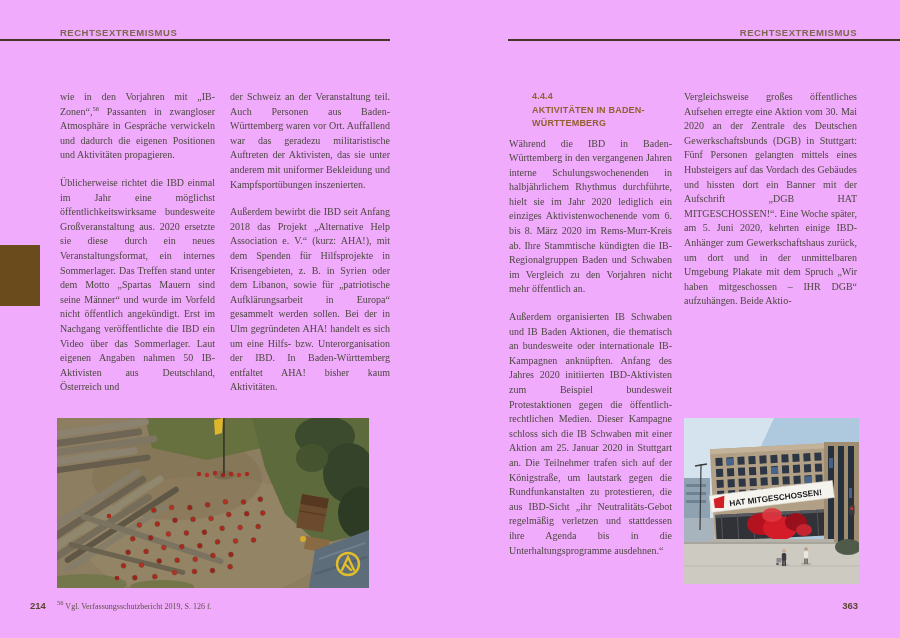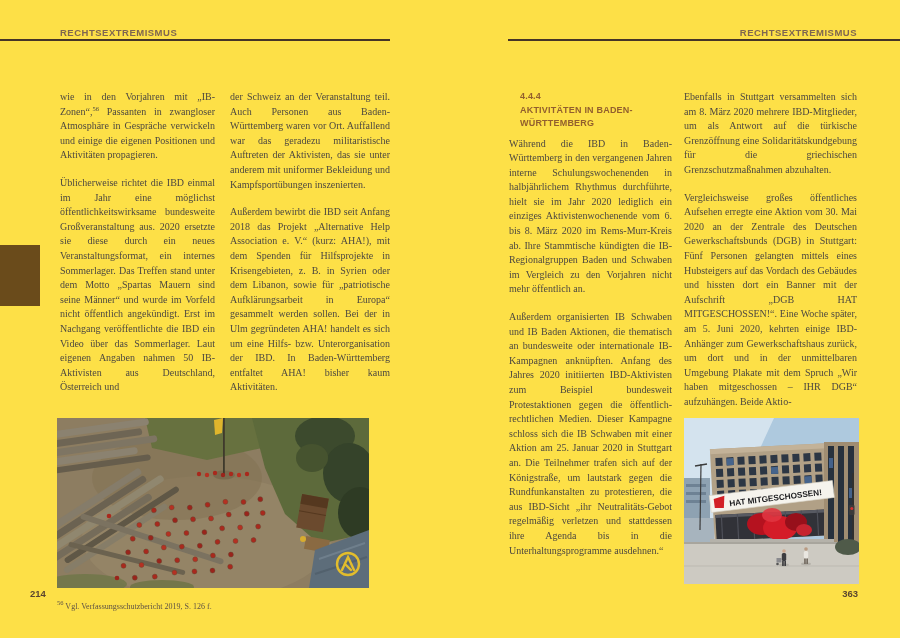--- a/index.html
+++ b/index.html
@@ -1,71 +1,70 @@
 <!DOCTYPE html>
 <html lang="de"><head>
 <meta charset="utf-8">
 <style>
   html,body{margin:0;padding:0;background:#ffffff;}
-  .sheet{position:relative;width:900px;height:638px;background:#fde047;overflow:hidden;
+  .sheet{position:relative;width:900px;height:638px;background:#f0abfc;overflow:hidden;
          font-family:"Liberation Serif",serif;}
   .hdr{position:absolute;top:27px;font-family:"Liberation Sans",sans-serif;font-weight:bold;
        font-size:9.5px;letter-spacing:0.5px;color:#7f6650;}
   .hdr-left{left:60px;}
   .hdr-right{right:43px;}
   .rule{position:absolute;top:39px;height:2px;background:#463527;}
   .rule-left{left:0;width:390px;}
   .rule-right{left:508px;width:392px;}
   .edge-tab{position:absolute;left:0;top:245px;width:40px;height:61px;background:#6a4b1b;}
   .col{position:absolute;top:90px;font-size:10px;line-height:14.6px;color:#4d4840;
        text-align:justify;hyphens:auto;-webkit-hyphens:auto;}
   .col p{margin:0 0 13px 0;}
   .subhead{font-family:"Liberation Sans",sans-serif;font-weight:bold;font-size:9px;
            line-height:13.5px;color:#925f2e;margin:0 0 6px 0;letter-spacing:0.2px;text-align:left;}
-  .subhead-indent{margin-left:11px;}
+  .subhead-indent{margin-left:23px;}
   sup{font-size:6.5px;line-height:0;vertical-align:super;}
-  .pagenum{position:absolute;top:588px;font-family:"Liberation Sans",sans-serif;
+  .pagenum{position:absolute;top:600px;font-family:"Liberation Sans",sans-serif;
            font-weight:bold;font-size:9.5px;color:#5a452f;}
   .pagenum-left{left:30px;}
   .pagenum-right{right:42px;}
   .footnote{position:absolute;left:57px;top:602px;font-size:8px;color:#5e5244;
             font-family:"Liberation Serif",serif;}
   .photo{position:absolute;display:block;}
 </style>
 </head>
 <body>
 
 <div class="sheet">
 
   <div class="hdr hdr-left">RECHTSEXTREMISMUS</div>
   <div class="rule rule-left"></div>
   <div class="hdr hdr-right">RECHTSEXTREMISMUS</div>
   <div class="rule rule-right"></div>
 
   <div class="edge-tab"></div>
 
   <div class="col" style="left:60px;width:155px;">
-    <p><span>wie in den Vorjahren mit „IB-Zonen“,</span><sup>56</sup><span> Passanten in zwangloser Atmosphäre in Gespräche verwickeln und einige die eigenen Positionen und Aktivitäten propagieren.</span></p>
+    <p><span>wie in den Vorjahren mit „IB-Zonen“,</span><sup>56</sup><span> Passanten in zwangloser Atmosphäre in Gespräche verwickeln und dadurch die eigenen Positionen und Aktivitäten propagieren.</span></p>
     <p>Üblicherweise richtet die IBD einmal im Jahr eine möglichst öffentlichkeitswirksame bundesweite Großveranstaltung aus. 2020 ersetzte sie diese durch ein neues Veranstaltungsformat, ein internes Sommerlager. Das Treffen stand unter dem Motto „Spartas Mauern sind seine Männer“ und wurde im Vorfeld nicht öffentlich angekündigt. Erst im Nachgang veröffentlichte die IBD ein Video über das Sommerlager. Laut eigenen Angaben nahmen 50 IB-Aktivisten aus Deutschland, Österreich und</p>
   </div>
 
   <div class="col" style="left:230px;width:160px;">
     <p>der Schweiz an der Veranstaltung teil. Auch Personen aus Baden-Württemberg waren vor Ort. Auffallend war das geradezu militaristische Auftreten der Aktivisten, das sie unter anderem mit uniformer Bekleidung und Kampfsportübungen inszenierten.</p>
     <p>Außerdem bewirbt die IBD seit Anfang 2018 das Projekt „Alternative Help Association e. V.“ (kurz: AHA!), mit dem Spenden für Hilfsprojekte in Krisengebieten, z. B. in Syrien oder dem Libanon, sowie für „patriotische Aufklärungsarbeit in Europa“ gesammelt werden sollen. Bei der in Ulm gegründeten AHA! handelt es sich um eine Hilfs- bzw. Unterorganisation der IBD. In Baden-Württemberg entfaltet AHA! bisher kaum Aktivitäten.</p>
   </div>
 
   <div class="col" style="left:509px;width:163px;">
     <h3 class="subhead subhead-indent" style="margin-bottom:0;">4.4.4</h3>
     <h3 class="subhead subhead-indent">AKTIVITÄTEN IN BADEN-WÜRTTEMBERG</h3>
     <p>Während die IBD in Baden-Württemberg in den vergangenen Jahren interne Schulungswochenenden in halbjährlichem Rhythmus durchführte, hielt sie im Jahr 2020 lediglich ein einziges Aktivistenwochenende vom 6. bis 8. März 2020 im Rems-Murr-Kreis ab. Ihre Stammtische kündigten die IB-Regionalgruppen Baden und Schwaben im Vergleich zu den Vorjahren nicht mehr öffentlich an.</p>
     <p>Außerdem organisierten IB Schwaben und IB Baden Aktionen, die thematisch an bundesweite oder internationale IB-Kampagnen anknüpften. Anfang des Jahres 2020 initiierten IBD-Aktivisten zum Beispiel bundesweit Protestaktionen gegen die öffentlich-rechtlichen Medien. Dieser Kampagne schloss sich die IB Schwaben mit einer Aktion am 25. Januar 2020 in Stuttgart an. Die Teilnehmer trafen sich auf der Königstraße, um lautstark gegen die Rundfunkanstalten zu protestieren, die aus IBD-Sicht „ihr Neutralitäts-Gebot regelmäßig verletzen und stattdessen ihre Agenda bis in die Unterhaltungsprogramme ausdehnen.“</p>
   </div>
 
   <div class="col" style="left:684px;width:173px;">
-    <p>Ebenfalls in Stuttgart versammelten sich am 8. März 2020 mehrere IBD-Mitglieder, um als Antwort auf die türkische Grenzöffnung eine Solidaritätskundgebung für die griechischen Grenzschutzmaßnahmen abzuhalten.</p>
     <p>Vergleichsweise großes öffentliches Aufsehen erregte eine Aktion vom 30. Mai 2020 an der Zentrale des Deutschen Gewerkschaftsbunds (DGB) in Stuttgart: Fünf Personen gelangten mittels eines Hubsteigers auf das Vordach des Gebäudes und hissten dort ein Banner mit der Aufschrift „DGB HAT MITGESCHOSSEN!“. Eine Woche später, am 5. Juni 2020, kehrten einige IBD-Anhänger zum Gewerkschaftshaus zurück, um dort und in der unmittelbaren Umgebung Plakate mit dem Spruch „Wir haben mitgeschossen – IHR DGB“ aufzuhängen. Beide Aktio-</p>
   </div>
 
   <svg class="photo" style="left:57px;top:418px;" width="312" height="170" viewBox="0 0 312 170">
     <rect width="312" height="170" fill="#8d7d61"></rect>
     <ellipse cx="150" cy="120" rx="125" ry="62" fill="#978768" opacity="0.7"></ellipse>
     <ellipse cx="120" cy="60" rx="85" ry="42" fill="#837353" opacity="0.55"></ellipse>
     <polygon points="88,0 215,0 205,30 150,42 95,30" fill="#67713f"></polygon>
     <polygon points="195,0 312,0 312,115 262,126 228,96 208,50" fill="#5d6a3b"></polygon>
     <ellipse cx="268" cy="18" rx="30" ry="20" fill="#3c4a2d"></ellipse>

